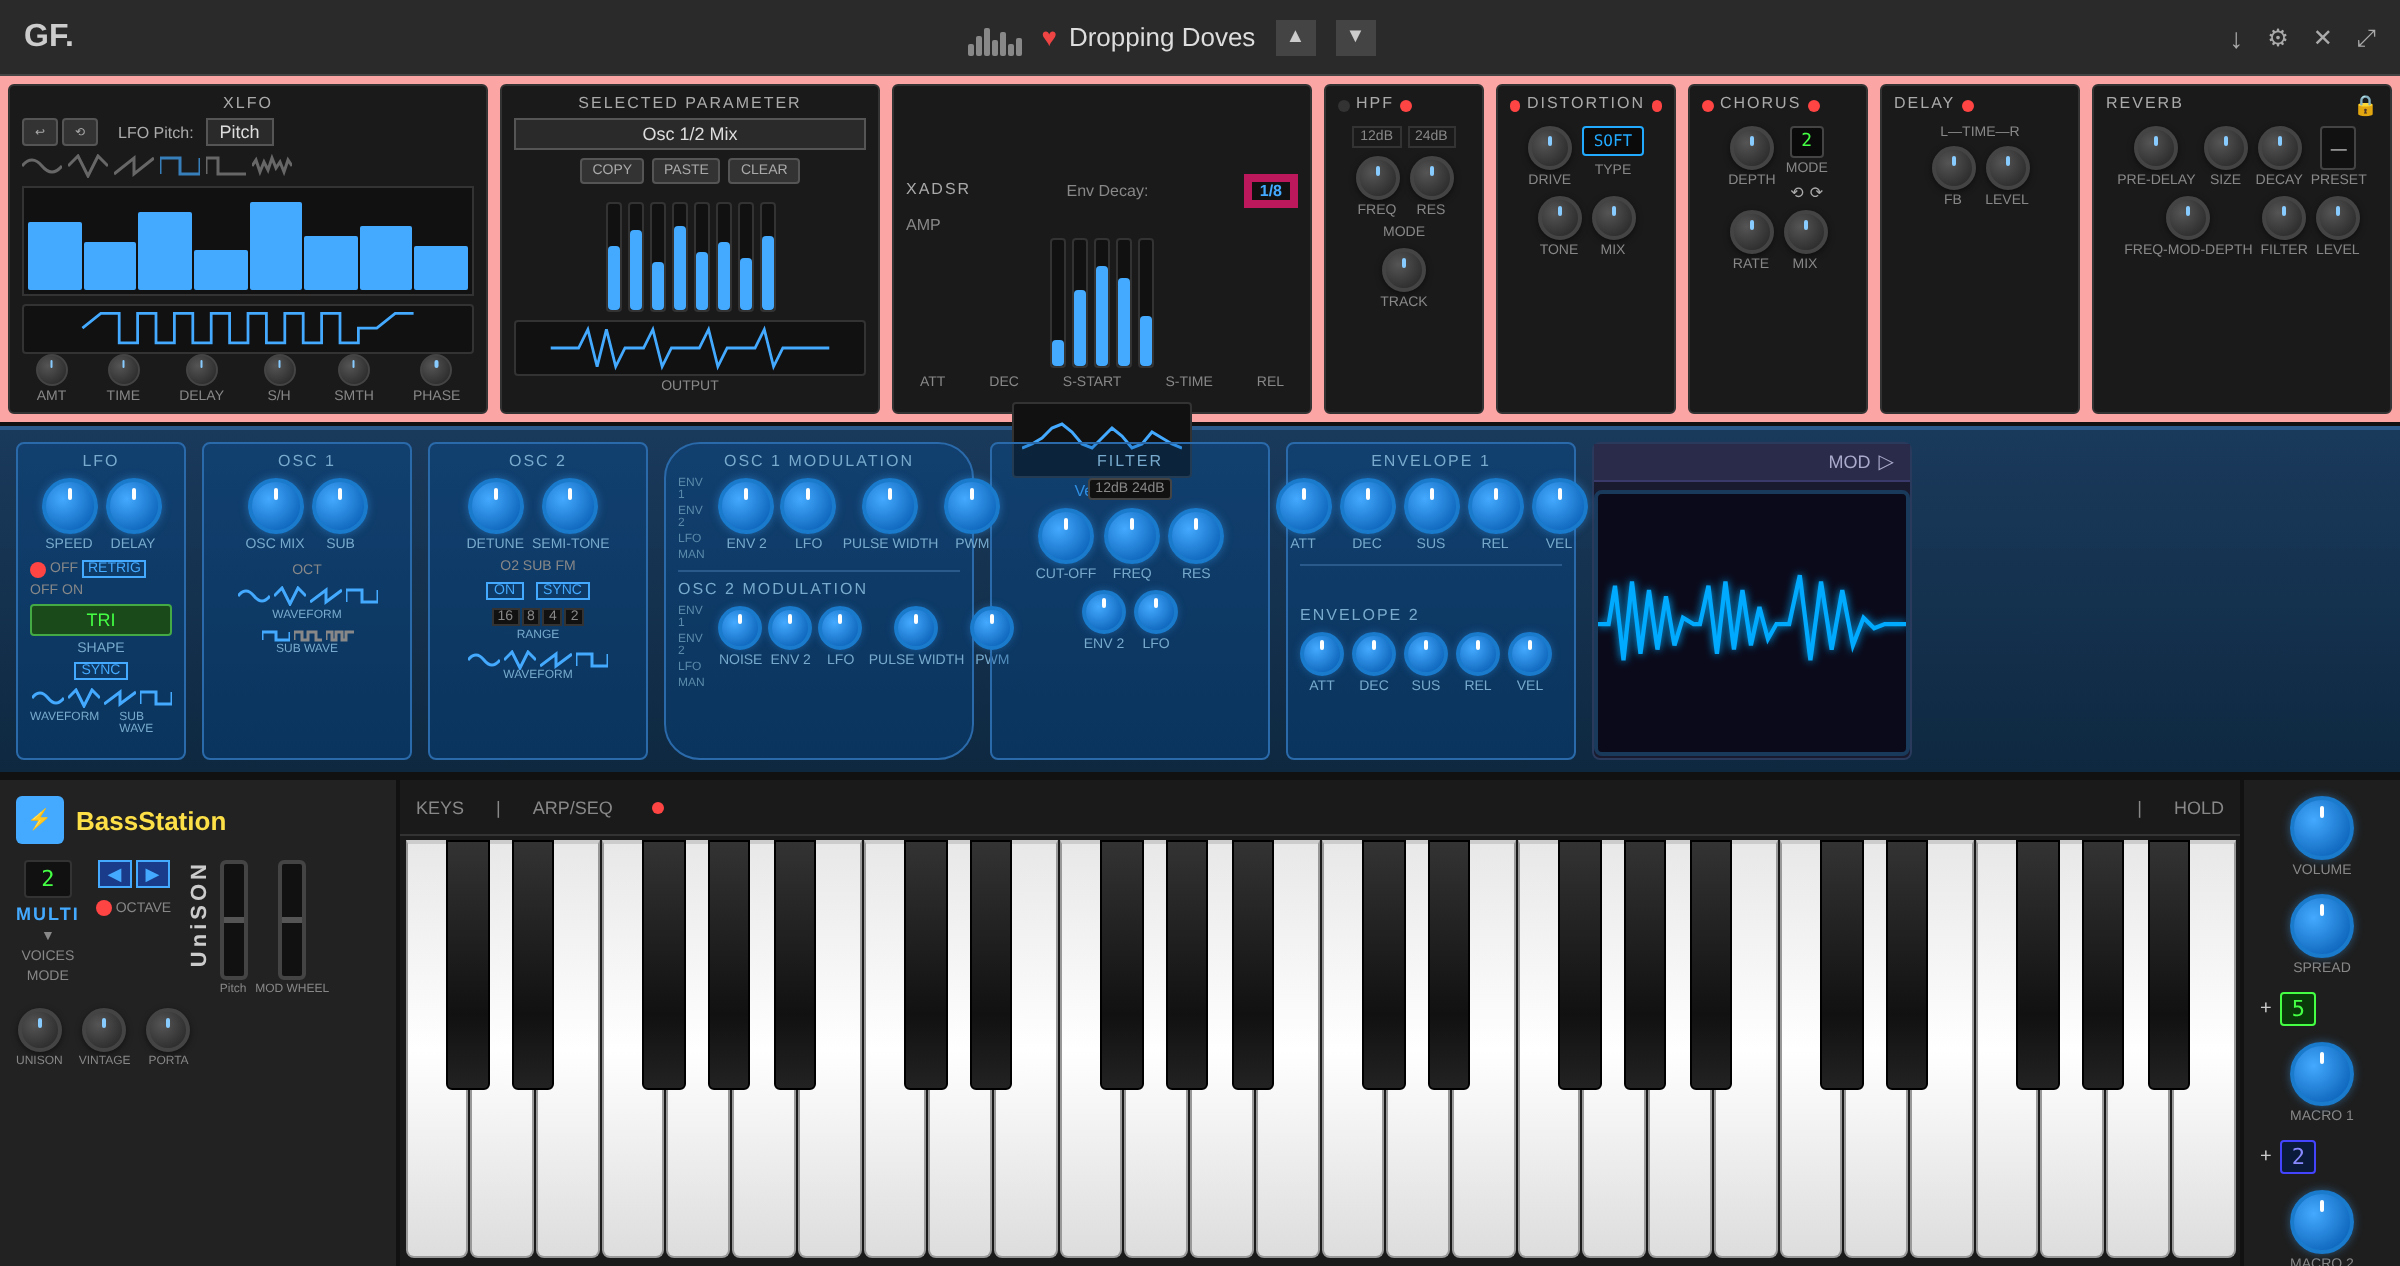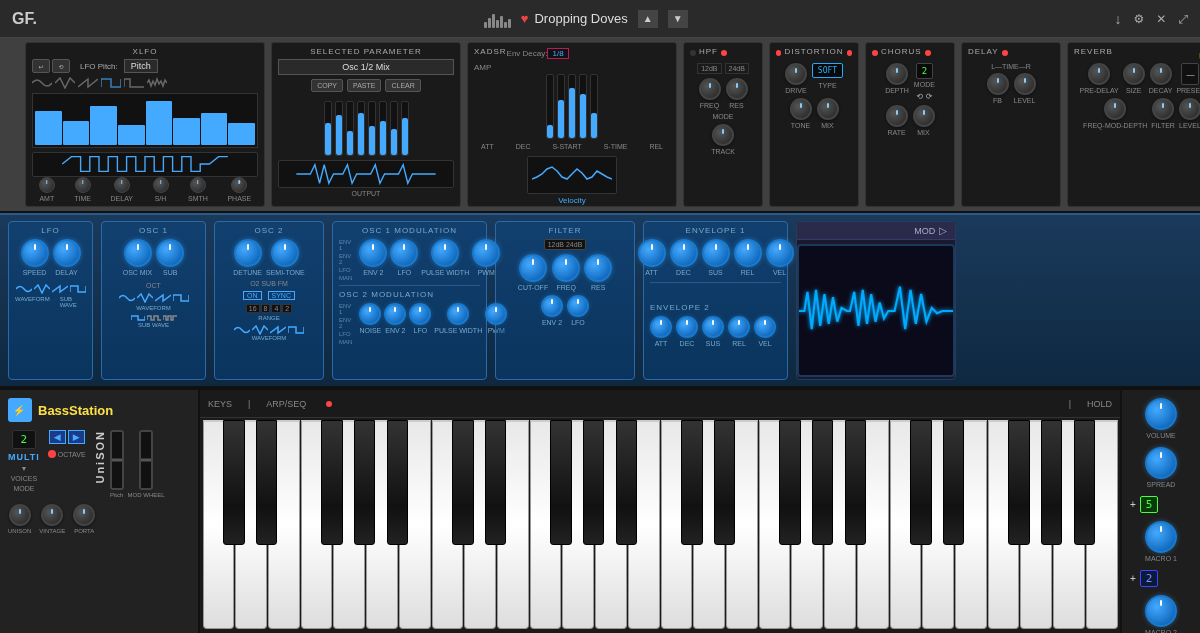--- a/index.html
+++ b/index.html
@@ -70,24 +70,24 @@
       cursor: pointer;
       display: flex;
       align-items: center;
       justify-content: center;
     }
 
     
     .top-strip {
       width: 100%;
       height: 175px;
-      background: #404040;
+      background: #fca5a5;
       border-bottom: 2px solid #111;
       display: flex;
-      padding: 4px 25px;
+      padding: 4px 4px;
       gap: 6px;
     }
 
     .section-panel {
       background: #1a1a1a;
       border: 1px solid #333;
       border-radius: 3px;
       padding: 4px 6px;
       display: flex;
       flex-direction: column;
@@ -299,23 +299,25 @@
       margin-top: 2px;
     }
 
     
     .xadsr-section {
       width: 210px;
       flex-shrink: 0;
     }
     .xadsr-header {
       display: flex;
+      justify-content: space-between;
       width: 100%;
       align-items: center;
       margin-bottom: 4px;
+      margin-top: 40px;
     }
     .xadsr-sliders {
       display: flex;
       gap: 3px;
       align-items: flex-end;
       height: 70px;
       margin-bottom: 4px;
     }
     .xadsr-param-row {
       display: flex;
@@ -753,21 +755,21 @@
         <polyline points="0,14 15,14 20,4 25,24 30,4 35,24 40,14 50,14 55,4 60,24 65,14 80,14 85,4 90,24 95,14 110,14 115,4 120,24 125,14 150,14" stroke="#4af" stroke-width="1.5" fill="none"></polyline>
       </svg>
     </div>
     <span class="output-label">OUTPUT</span>
   </div>
 
   <div class="section-panel xadsr-section">
     <div class="xadsr-header">
       <span class="section-label">XADSR</span>
       <span style="font-size:8px;color:#888;">Env Decay:</span>
-      <span style="font-size:8px;color:#4af;border:1px solid #be185d;padding:0 4px;background:#111;">1/8</span>
+      <span style="font-size:8px;color:#4af;border:4px solid #be185d;padding:0 4px;background:#111;font-weight:bold;">1/8</span>
     </div>
 
     <div style="display:flex;width:100%;justify-content:flex-start;margin-bottom:2px;">
       <span style="font-size:8px;color:#888;">AMP</span>
     </div>
     <div class="xadsr-sliders">
       <div class="v-slider" style="height:65px;">
           <div class="v-slider-fill" style="height:20%"></div>
         </div>
       <div class="v-slider" style="height:65px;">
@@ -954,20 +956,37 @@
       <div class="knob-col">
           <div class="knob-blue"></div>
           <span class="param-label" style="color:#7ac;">SPEED</span>
         </div>
       <div class="knob-col">
           <div class="knob-blue"></div>
           <span class="param-label" style="color:#7ac;">DELAY</span>
         </div>
     </div>
 
+    <div style="display:flex;flex-direction:column;gap:3px;width:100%;">
+      <div style="display:flex;gap:2px;align-items:center;">
+        <div style="width:8px;height:8px;border-radius:50%;background:#f44;"></div>
+        <span style="font-size:7px;color:#888;">OFF</span>
+        <span style="font-size:7px;color:#4af;border:1px solid #4af;padding:0 2px;">RETRIG</span>
+      </div>
+      <div style="display:flex;gap:2px;">
+        <span style="font-size:7px;color:#888;">OFF</span>
+        <span style="font-size:7px;color:#888;">ON</span>
+      </div>
+
+      <div style="background:#1a4a1a;border:1px solid #4a4;border-radius:2px;padding:2px 8px;font-size:9px;color:#4f4;text-align:center;">TRI</div>
+      <span style="font-size:7px;color:#7ac;text-align:center;">SHAPE</span>
+      <div style="display:flex;gap:4px;justify-content:center;">
+        <span style="font-size:7px;color:#4af;border:1px solid #4af;padding:0 3px;cursor:pointer;">SYNC</span>
+      </div>
+    </div>
 
     <div style="display:flex;gap:2px;margin-top:4px;">
       <svg width="16" height="10" viewBox="0 0 16 10">
           <path d="M0,5 Q4,0 8,5 Q12,10 16,5" stroke="#4af" stroke-width="1.5" fill="none"></path>
         </svg>
       <svg width="16" height="10" viewBox="0 0 16 10">
           <polyline points="0,5 4,1 8,9 12,1 16,5" stroke="#4af" stroke-width="1.5" fill="none"></polyline>
         </svg>
       <svg width="16" height="10" viewBox="0 0 16 10">
           <polyline points="0,8 8,2 8,8 16,2" stroke="#4af" stroke-width="1.5" fill="none"></polyline>
@@ -1071,21 +1090,21 @@
       <svg width="16" height="10" viewBox="0 0 16 10">
           <polyline points="0,8 8,2 8,8 16,2" stroke="#4af" stroke-width="1.5" fill="none"></polyline>
         </svg>
       <svg width="16" height="10" viewBox="0 0 16 10">
           <polyline points="0,8 0,2 8,2 8,8 16,8 16,2" stroke="#4af" stroke-width="1.5" fill="none"></polyline>
         </svg>
     </div>
     <span style="font-size:6px;color:#7ac;">WAVEFORM</span>
   </div>
 
-  <div class="blue-section" style="width:155px;">
+  <div class="blue-section" style="width:155px;border-radius:18px;">
     <div class="blue-section-label">OSC 1 MODULATION</div>
     <div style="display:flex;gap:3px;margin-bottom:4px;width:100%;">
 
       <div style="display:flex;flex-direction:column;gap:2px;margin-right:4px;">
         <span style="font-size:6px;color:#5a8aaa;">ENV 1</span>
         <span style="font-size:6px;color:#5a8aaa;">ENV 2</span>
         <span style="font-size:6px;color:#5a8aaa;">LFO</span>
         <span style="font-size:6px;color:#5a8aaa;">MAN</span>
       </div>
       <div class="knob-col">

